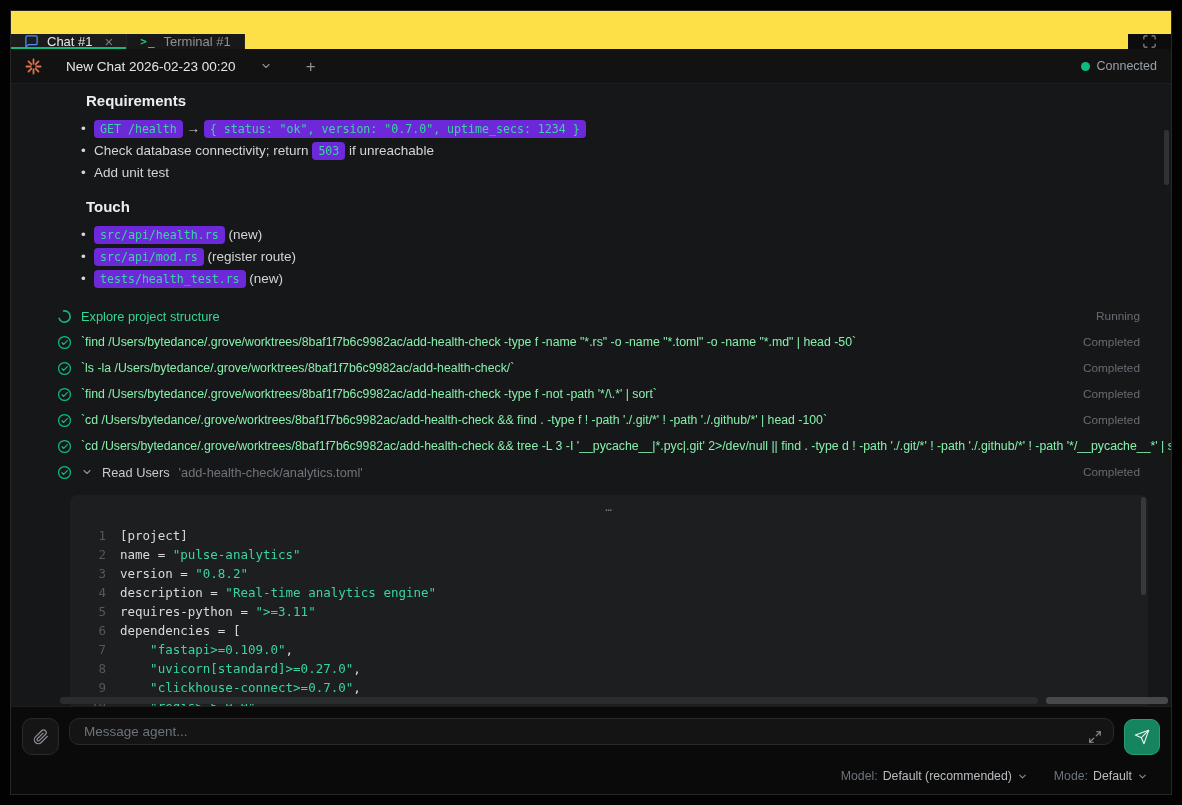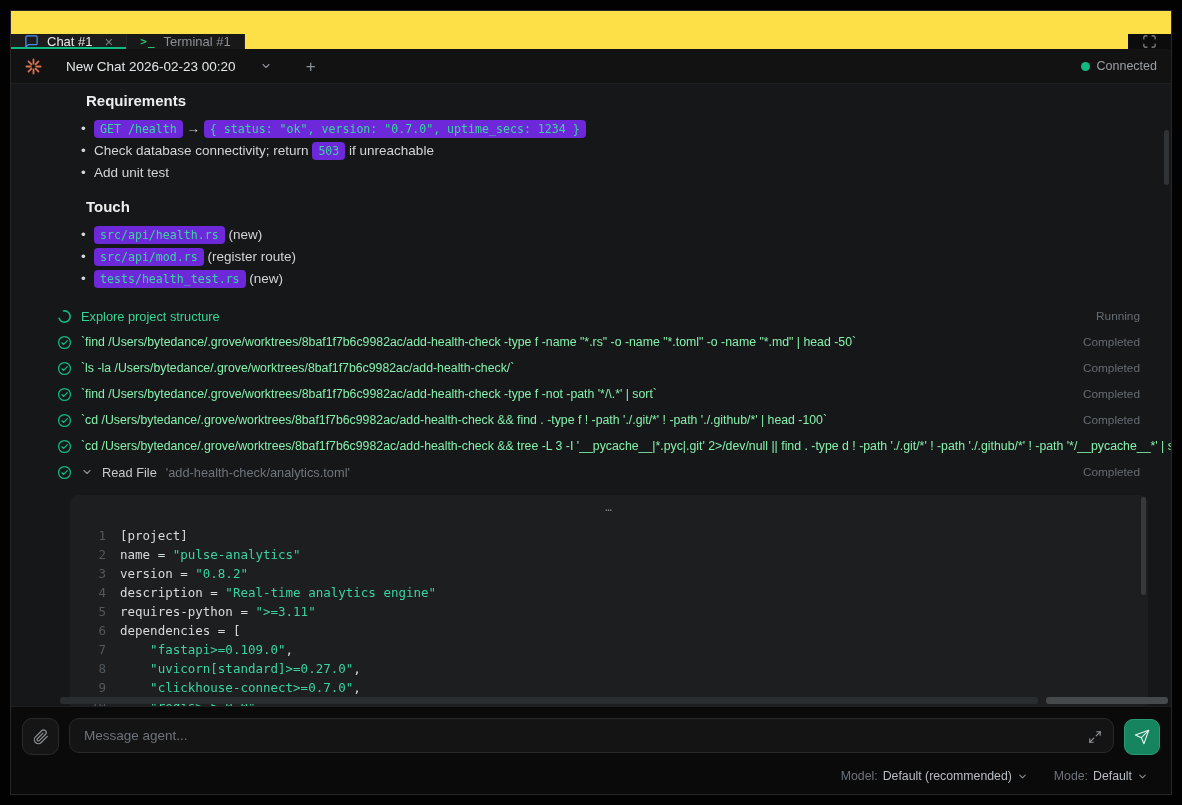--- a/index.html
+++ b/index.html
@@ -55,21 +55,21 @@
   .hscroll{position:absolute;left:49px;right:3px;bottom:2px;height:7px;}
   .hscroll .ht-a{position:absolute;left:0;top:0;bottom:0;right:130px;background:#2a2d2f;border-radius:3px;}
   .hscroll .ht-b{position:absolute;right:0;top:0;bottom:0;width:122px;background:#46494c;border-radius:3px;}
   .vscroll-thumb{position:absolute;right:2px;top:46px;width:5px;height:55px;border-radius:3px;background:#303336;cursor:pointer;}
 
   
   .composer{flex:none;height:88px;background:#0a0a0a;border-top:1px solid #1e1e1e;padding:11px 11px 0 11px;box-sizing:border-box;}
   .comp-row{display:flex;align-items:flex-start;gap:10px;}
   .attach-btn{width:37px;height:37px;border-radius:10px;background:#151515;border:1px solid #2a2a2a;display:flex;align-items:center;justify-content:center;color:#8c9196;cursor:pointer;box-sizing:border-box;flex:none;}
   .input-wrap{flex:1;position:relative;}
-  .msg-input{width:100%;height:35px;background:#141414;border:1px solid #2a2a2a;border-radius:10px;color:#d5d7d9;font-size:13.5px;padding:0 40px 0 14px;box-sizing:border-box;outline:none;font-family:"Liberation Sans","DejaVu Sans",sans-serif;}
+  .msg-input{width:100%;height:27px;background:#141414;border:1px solid #2a2a2a;border-radius:10px;color:#d5d7d9;font-size:13.5px;padding:0 40px 0 14px;box-sizing:border-box;outline:none;font-family:"Liberation Sans","DejaVu Sans",sans-serif;}
   .msg-input::placeholder{color:#6d737b;}
   .expand-btn{position:absolute;right:12px;top:12px;color:#8c9196;cursor:pointer;display:flex;}
   .send-btn{width:36px;height:36px;border-radius:9px;background:#15845f;border:1px solid #2b9b74;display:flex;align-items:center;justify-content:center;color:#eaf6f0;cursor:pointer;box-sizing:border-box;flex:none;margin-top:1px;}
   .selectors{display:flex;justify-content:flex-end;gap:26px;margin-top:14px;padding-right:12px;font-size:12.3px;color:#6d737b;align-items:center;}
   .sel{display:flex;align-items:center;gap:5px;cursor:pointer;}
   .sel-value{color:#b8bdc2;}
   .sel-chev{color:#8c9196;display:flex;}
 </style>
 </head>
 <body>
@@ -179,21 +179,21 @@
           <span class="t-label cmd">`cd /Users/bytedance/.grove/worktrees/8baf1f7b6c9982ac/add-health-check &amp;&amp; tree -L 3 -I '__pycache__|*.pyc|.git' 2&gt;/dev/null || find . -type d ! -path './.git/*' ! -path './.github/*' ! -path '*/__pycache__*' | sort`</span>
         </div>
         <div class="tool-row">
           <svg width="15" height="15" viewBox="0 0 24 24" fill="none" stroke="#10b981" stroke-width="2" stroke-linecap="round" stroke-linejoin="round">
             <circle cx="12" cy="12" r="9.5"></circle>
             <path d="M8 12.5l2.6 2.6L16.5 9"></path>
           </svg>
           <svg width="12" height="12" viewBox="0 0 24 24" fill="none" stroke="#8c9196" stroke-width="2.2" stroke-linecap="round" stroke-linejoin="round">
             <polyline points="6 9 12 15 18 9"></polyline>
           </svg>
-          <span class="t-label file">Read File</span>
+          <span class="t-label file">Read Users</span>
           <span class="t-detail">'add-health-check/analytics.toml'</span>
           <span class="t-status">Completed</span>
         </div>
       </div>
 
     <div class="codeblock">
       <div class="code-ellipsis">…</div>
       <div id="code-lines">
           <div class="cl">
             <span class="ln">1</span>

